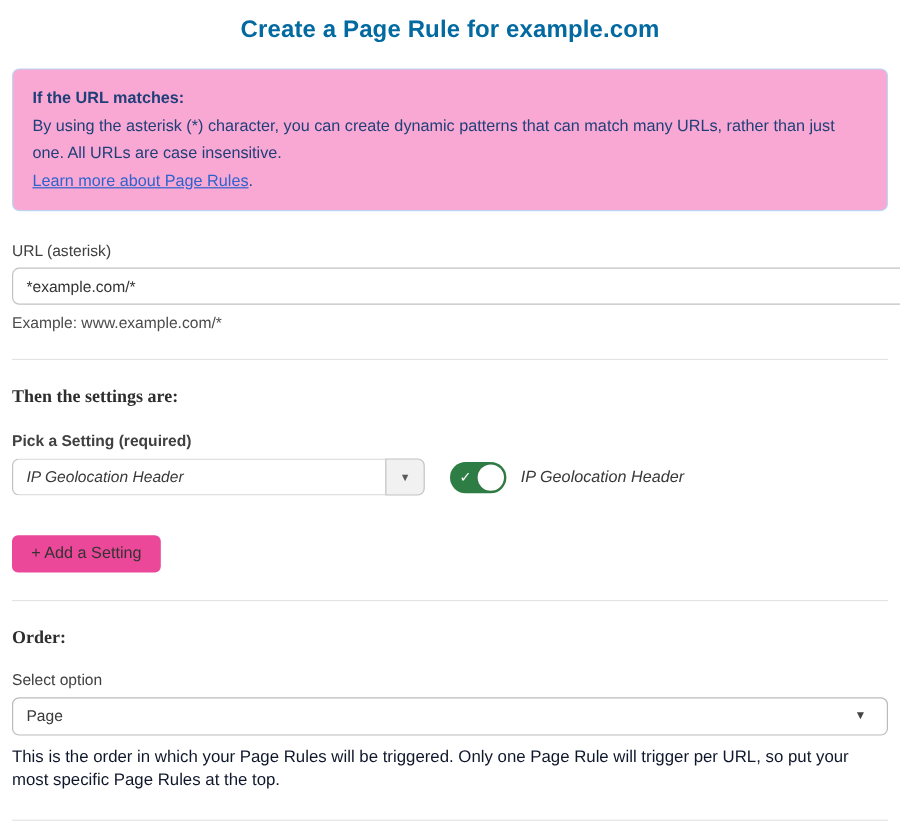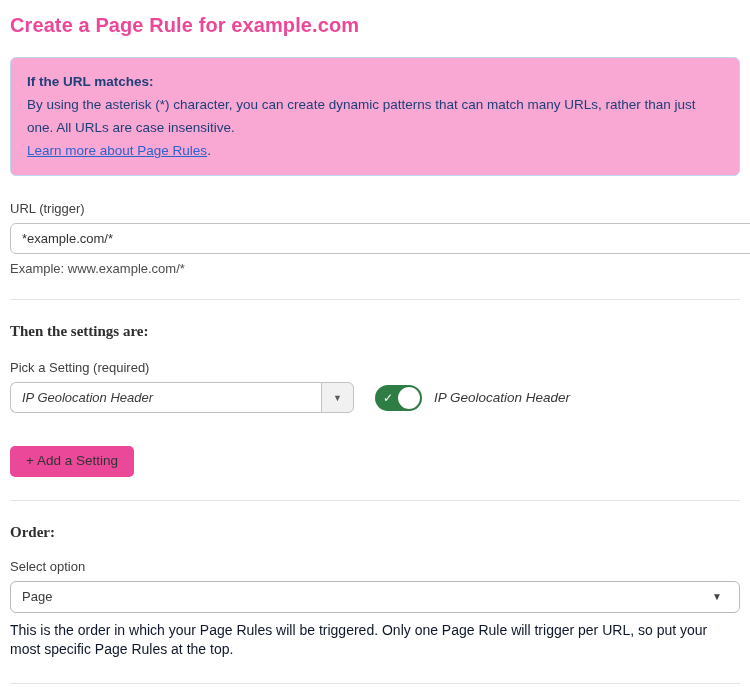--- a/index.html
+++ b/index.html
@@ -8,23 +8,24 @@
     width: 750px;
     height: 687px;
     font-family: "Liberation Sans", "DejaVu Sans", sans-serif;
     color: #303030;
     padding: 12px 10px 0 10px;
     overflow: hidden;
   }
   .page-title {
     font-size: 20px;
     font-weight: bold;
-    color: #ec4899;
+    color: #0369a1;
     margin: 2px 0 20px 0;
     letter-spacing: 0.1px;
+    text-align: center;
   }
   .info-box {
     background: #f9a8d4;
     border: 1px solid #bcd6f3;
     border-radius: 6px;
     padding: 12px 16px 13px 16px;
     color: #1f3f78;
     font-size: 13.5px;
     line-height: 23px;
     margin-bottom: 25px;
@@ -181,29 +182,29 @@
 <body>
 
 <h1 class="page-title">Create a Page Rule for example.com</h1>
 
 <div class="info-box">
   <div class="info-heading">If the URL matches:</div>
   <div class="info-body">By using the asterisk (*) character, you can create dynamic patterns that can match many URLs, rather than just one. All URLs are case insensitive.</div>
   <div><a class="info-link">Learn more about Page Rules</a><span>.</span></div>
 </div>
 
-<label class="field-label">URL (trigger)</label>
+<label class="field-label">URL (asterisk)</label>
 <input class="text-input" type="text" value="*example.com/*" style="">
 <div class="helper-text">Example: www.example.com/*</div>
 
 <hr class="divider">
 
 <h2 class="section-heading">Then the settings are:</h2>
 
-<label class="field-label" style="margin-top:20px;">Pick a Setting (required)</label>
+<label class="field-label" style="margin-top:20px;font-weight:bold;">Pick a Setting (required)</label>
 
 <div class="setting-row">
   <div class="dropdown">
     <div class="dropdown-value">IP Geolocation Header</div>
     <div class="dropdown-btn">
         <span>▼</span>
       </div>
   </div>
   <div class="toggle">
     <span class="toggle-check">✓</span>

